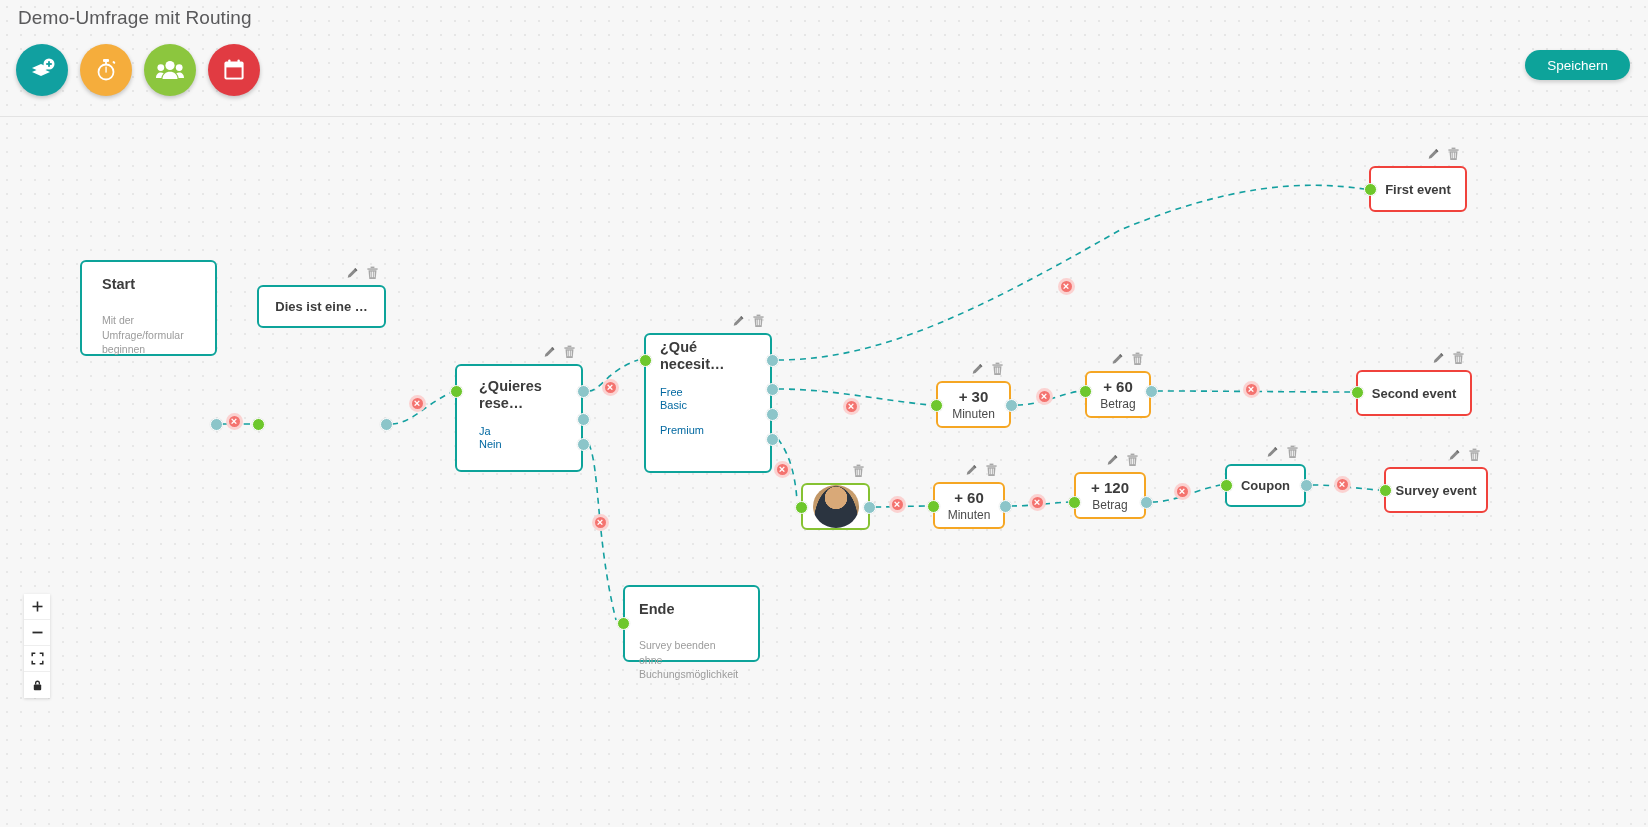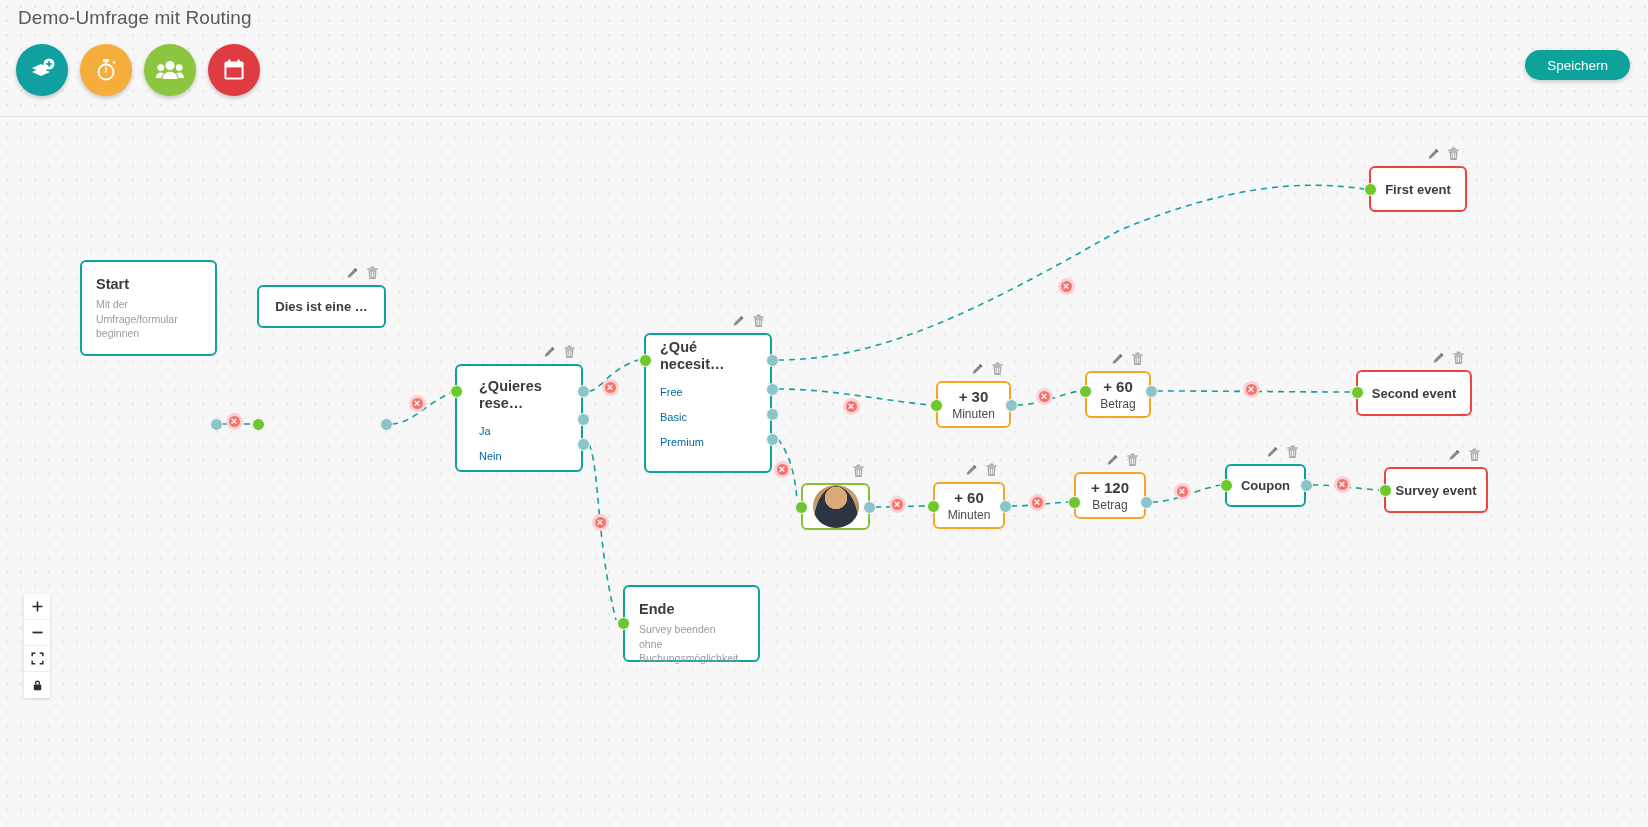--- a/index.html
+++ b/index.html
@@ -57,21 +57,21 @@
   .node.teal   { border-color: #0da39a; }
   .node.orange { border-color: #f5a623; }
   .node.red    { border-color: #f0423c; }
   .node.green  { border-color: #86c232; }
 
   .node-title {
     font-size: 14.5px; font-weight: bold; color: #3c3c3c;
     line-height: 1.2;
   }
   .node-sub {
-    font-size: 10.5px; color: #9b9b9b; line-height: 1.35; margin-top: 4px;
+    font-size: 10.5px; color: #9b9b9b; line-height: 1.35; margin-top: 20px;
   }
   .node-opt {
     font-size: 11px; color: #0369a1; line-height: 1.2;
   }
   .node-center {
     width: 100%; height: 100%;
     display: flex; flex-direction: column;
     align-items: center; justify-content: center;
   }
   .amount-big { font-size: 15px; font-weight: bold; color: #3c3c3c; }
@@ -196,21 +196,21 @@
         <path d="M 1017 288 C 1040 288, 1060 277, 1080 274" fill="none" stroke="#14a0a0" stroke-width="1.6" stroke-dasharray="6 5"></path>
         <path d="M 1157 274 C 1220 274, 1300 275, 1350 275" fill="none" stroke="#14a0a0" stroke-width="1.6" stroke-dasharray="6 5"></path>
         <path d="M 875 390 C 895 390, 910 389, 928 389" fill="none" stroke="#14a0a0" stroke-width="1.6" stroke-dasharray="6 5"></path>
         <path d="M 1011 389 C 1030 389, 1050 386, 1069 385" fill="none" stroke="#14a0a0" stroke-width="1.6" stroke-dasharray="6 5"></path>
         <path d="M 1152 385 C 1175 385, 1195 373, 1220 368" fill="none" stroke="#14a0a0" stroke-width="1.6" stroke-dasharray="6 5"></path>
         <path d="M 1312 368 C 1340 368, 1360 372, 1379 373" fill="none" stroke="#14a0a0" stroke-width="1.6" stroke-dasharray="6 5"></path>
       </svg>
 
     <div id="node-layer">
         <div class="node teal" style="left: 80px; top: 143px; width: 137px; height: 96px;">
-          <div style="padding:14px 12px 0 14px">
+          <div style="padding:14px 12px 0 20px">
             <div class="node-title">Start</div>
             <div class="node-sub">Mit der Umfrage/formular beginnen</div>
           </div>
         </div>
         <div class="node teal" style="left: 257px; top: 168px; width: 129px; height: 43px;">
           <div class="label-center">Dies ist eine …</div>
         </div>
         <div class="node-actions" style="left: 346px; top: 149px;">
           <svg class="act-icon" width="13" height="13" viewBox="0 0 13 13">
             <path d="M9.3 1.1 l2.1 2.1 -6.9 6.9 -2.8 .7 .7 -2.8 z" fill="#8a8a8a"></path>
@@ -222,42 +222,42 @@
             <path d="M2.5 4.3 h8 l-.8 8.6 h-6.4 z" fill="#a8a8a8"></path>
             <rect x="4.4" y="5.6" width=".9" height="5.6" fill="#f7f7f7"></rect>
             <rect x="6.1" y="5.6" width=".9" height="5.6" fill="#f7f7f7"></rect>
             <rect x="7.8" y="5.6" width=".9" height="5.6" fill="#f7f7f7"></rect>
           </svg>
         </div>
         <div class="node teal" style="left: 455px; top: 247px; width: 128px; height: 108px;">
           <div style="padding:12px 12px 0 22px">
             <div class="node-title">¿Quieres rese…</div>
             <div class="node-opt" style="margin-top:12px">Ja</div>
-            <div class="node-opt" style="margin-top:12px">Nein</div>
+            <div class="node-opt" style="margin-top:0">Nein</div>
           </div>
         </div>
         <div class="node-actions" style="left: 543px; top: 228px;">
           <svg class="act-icon" width="13" height="13" viewBox="0 0 13 13">
             <path d="M9.3 1.1 l2.1 2.1 -6.9 6.9 -2.8 .7 .7 -2.8 z" fill="#8a8a8a"></path>
             <path d="M9.3 1.1 l2.1 2.1 -1.1 1.1 -2.1 -2.1 z" fill="#6e6e6e"></path>
           </svg>
           <svg class="act-icon" width="13" height="14" viewBox="0 0 13 14">
             <rect x="1.4" y="2.3" width="10.2" height="1.5" fill="#a8a8a8"></rect>
             <rect x="4.6" y="0.6" width="3.8" height="1.5" fill="#a8a8a8"></rect>
             <path d="M2.5 4.3 h8 l-.8 8.6 h-6.4 z" fill="#a8a8a8"></path>
             <rect x="4.4" y="5.6" width=".9" height="5.6" fill="#f7f7f7"></rect>
             <rect x="6.1" y="5.6" width=".9" height="5.6" fill="#f7f7f7"></rect>
             <rect x="7.8" y="5.6" width=".9" height="5.6" fill="#f7f7f7"></rect>
           </svg>
         </div>
         <div class="node teal" style="left: 644px; top: 216px; width: 128px; height: 140px;">
           <div style="padding:4px 12px 0 14px">
             <div class="node-title">¿Qué necesit…</div>
             <div class="node-opt" style="margin-top:12px">Free</div>
-            <div class="node-opt" style="margin-top:12px">Basic</div>
+            <div class="node-opt" style="margin-top:0">Basic</div>
             <div class="node-opt" style="margin-top:12px">Premium</div>
           </div>
         </div>
         <div class="node-actions" style="left: 732px; top: 197px;">
           <svg class="act-icon" width="13" height="13" viewBox="0 0 13 13">
             <path d="M9.3 1.1 l2.1 2.1 -6.9 6.9 -2.8 .7 .7 -2.8 z" fill="#8a8a8a"></path>
             <path d="M9.3 1.1 l2.1 2.1 -1.1 1.1 -2.1 -2.1 z" fill="#6e6e6e"></path>
           </svg>
           <svg class="act-icon" width="13" height="14" viewBox="0 0 13 14">
             <rect x="1.4" y="2.3" width="10.2" height="1.5" fill="#a8a8a8"></rect>

